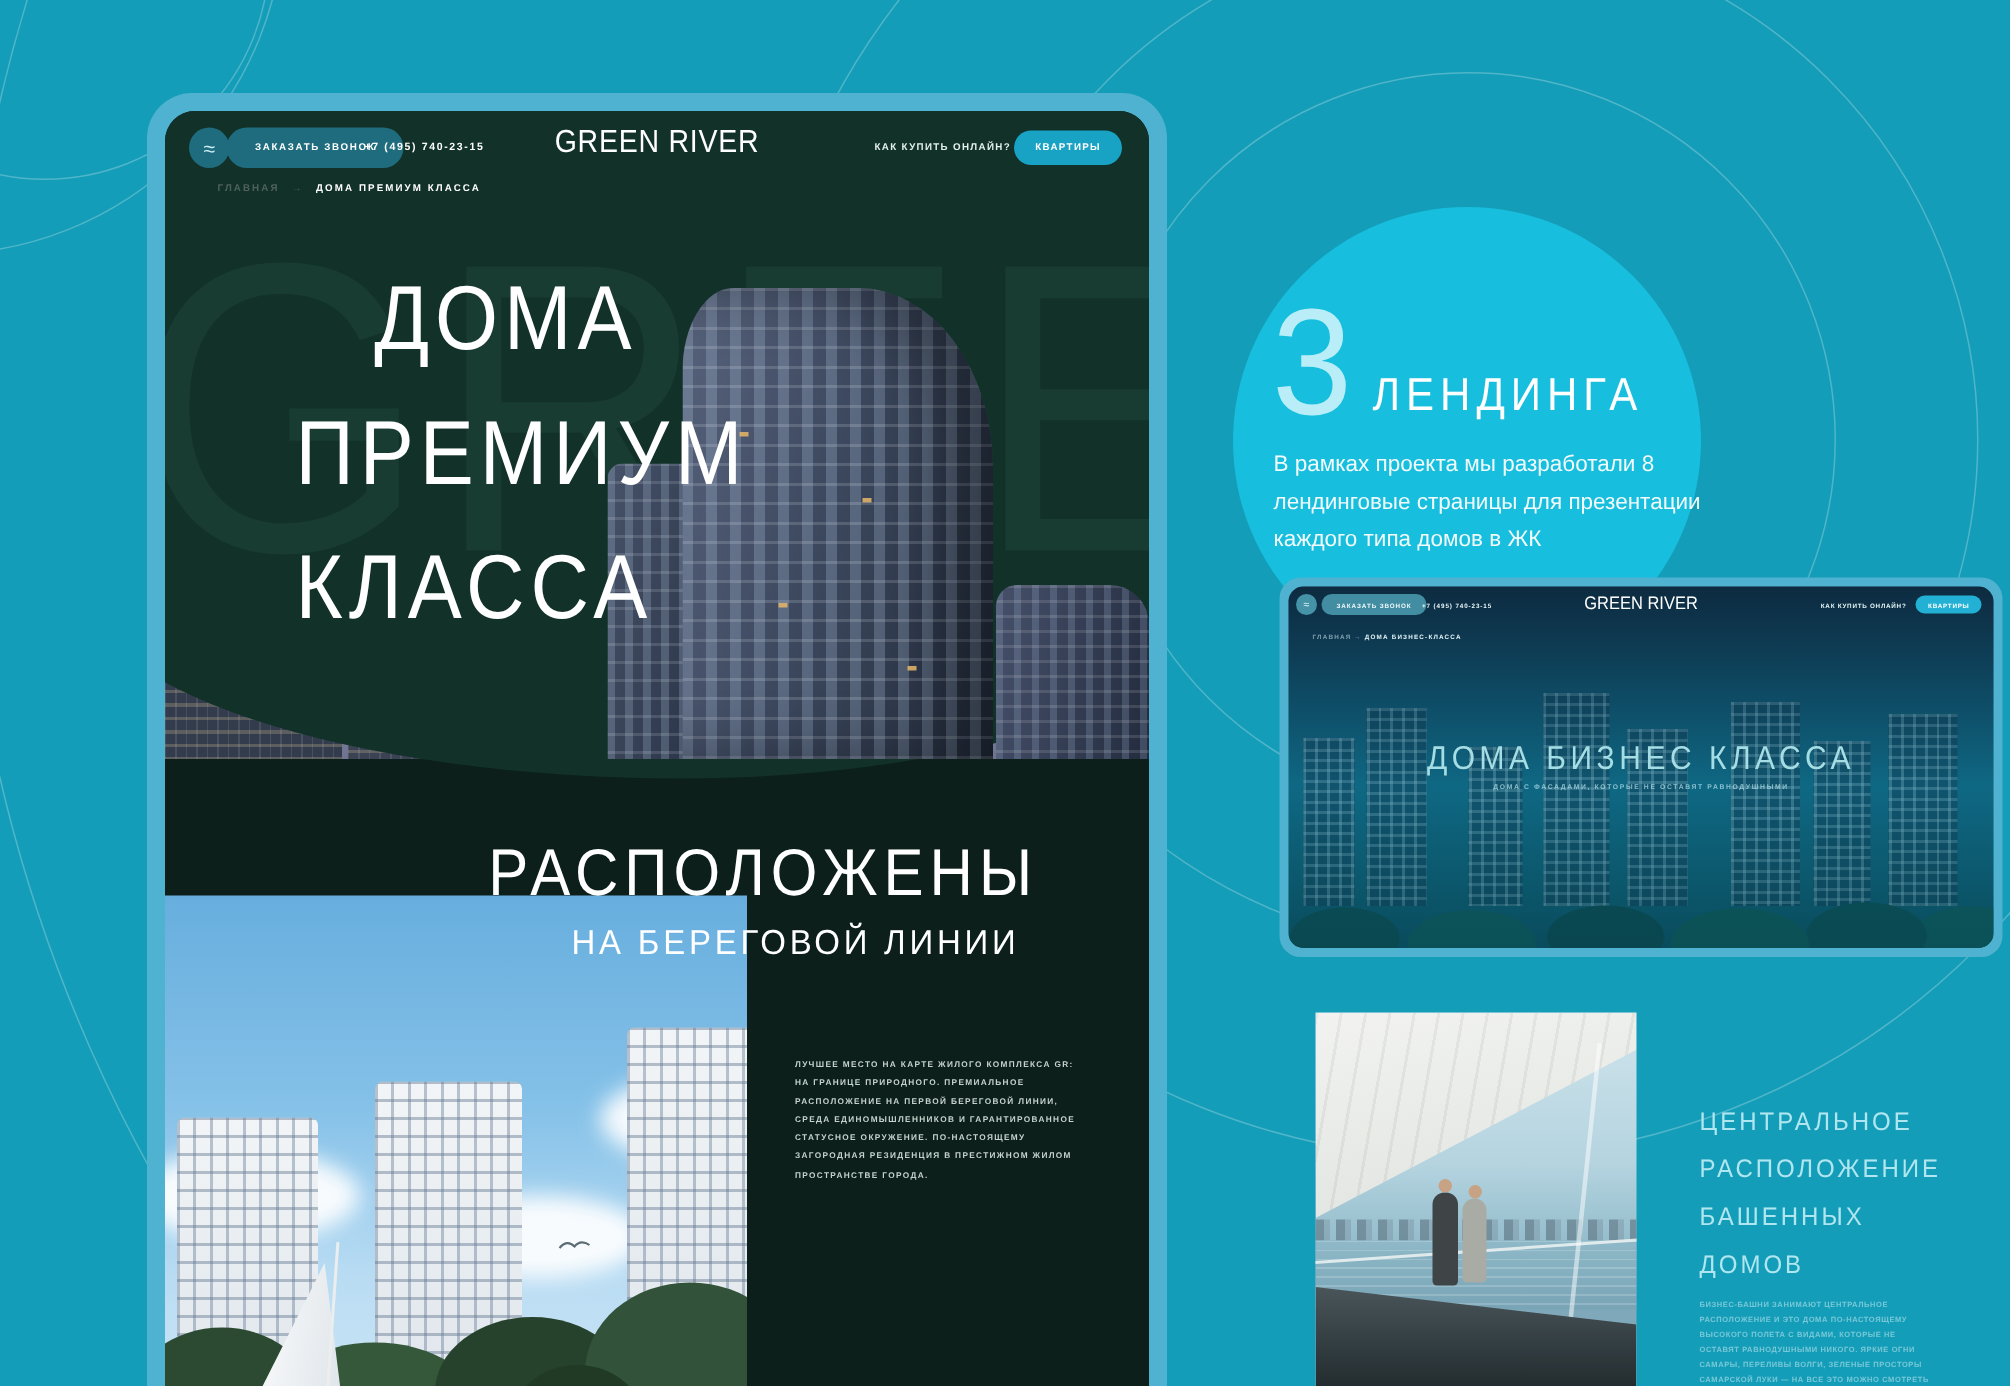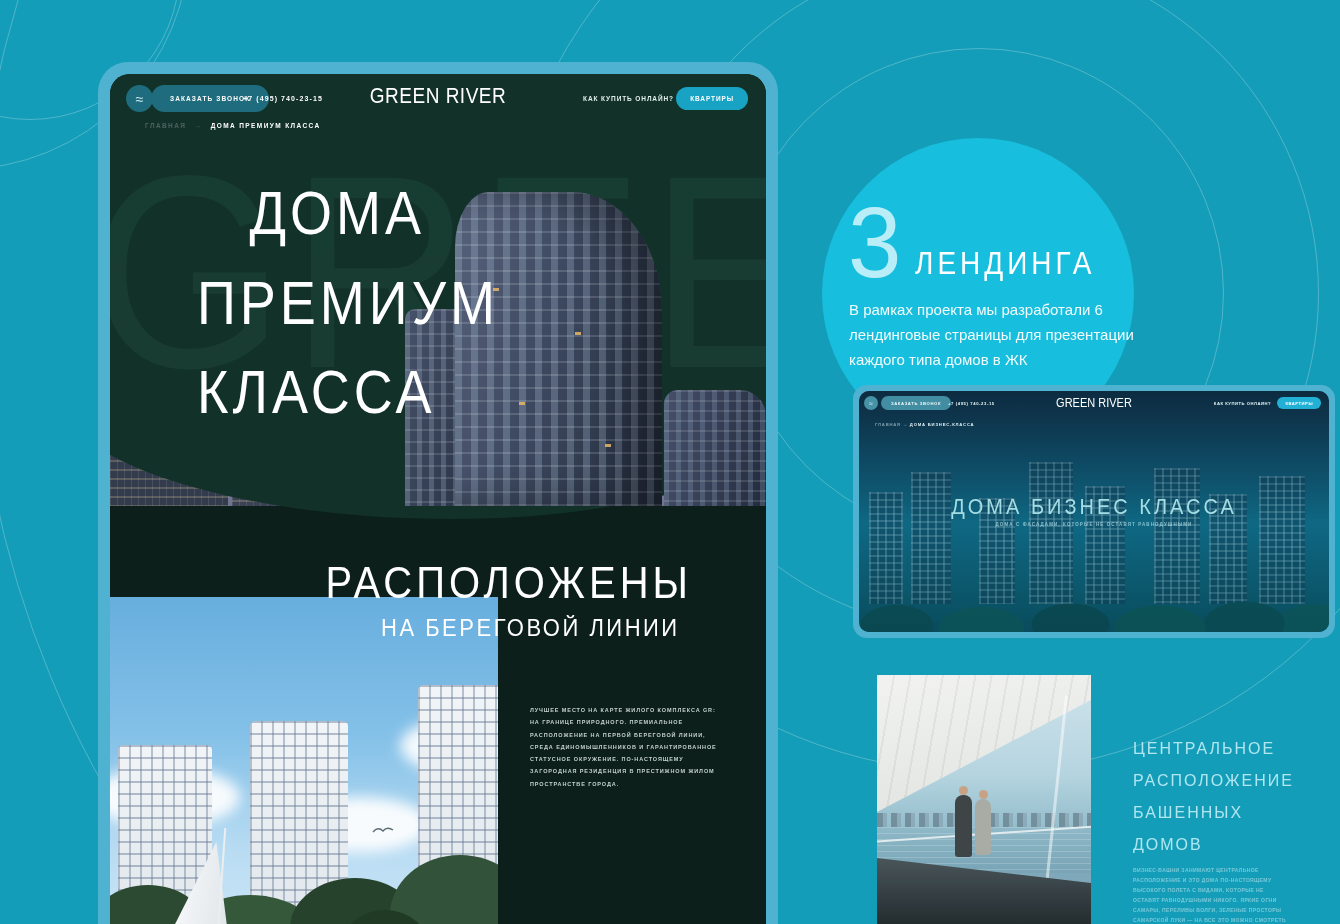--- a/index.html
+++ b/index.html
@@ -305,21 +305,21 @@
         <div class="sail"></div>
         <div class="mast"></div>
       </div>
 
       <div class="mm-text">ЛУЧШЕЕ МЕСТО НА КАРТЕ ЖИЛОГО КОМПЛЕКСА GR: НА ГРАНИЦЕ ПРИРОДНОГО. ПРЕМИАЛЬНОЕ РАСПОЛОЖЕНИЕ НА ПЕРВОЙ БЕРЕГОВОЙ ЛИНИИ, СРЕДА ЕДИНОМЫШЛЕННИКОВ И ГАРАНТИРОВАННОЕ СТАТУСНОЕ ОКРУЖЕНИЕ. ПО-НАСТОЯЩЕМУ ЗАГОРОДНАЯ РЕЗИДЕНЦИЯ В ПРЕСТИЖНОМ ЖИЛОМ ПРОСТРАНСТВЕ ГОРОДА.</div>
     </div>
   </div>
 
   <div class="stat-num">3</div>
   <div class="stat-label">ЛЕНДИНГА</div>
-  <div class="stat-desc">В рамках проекта мы разработали 6 лендинговые страницы для презентации каждого типа домов в ЖК</div>
+  <div class="stat-desc">В рамках проекта мы разработали 8 лендинговые страницы для презентации каждого типа домов в ЖК</div>
 
   <div class="mock-biz">
     <div class="mb-page">
       <div class="bb bb1"></div>
       <div class="bb bb2"></div>
       <div class="bb bb3"></div>
       <div class="bb bb4"></div>
       <div class="bb bb5"></div>
       <div class="bb bb6"></div>
       <div class="bb bb7"></div>

